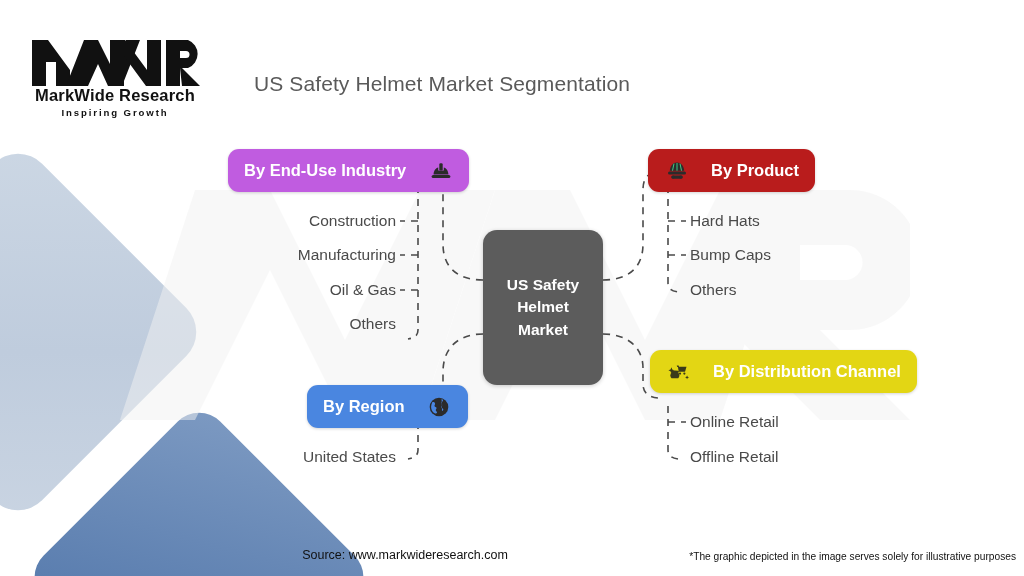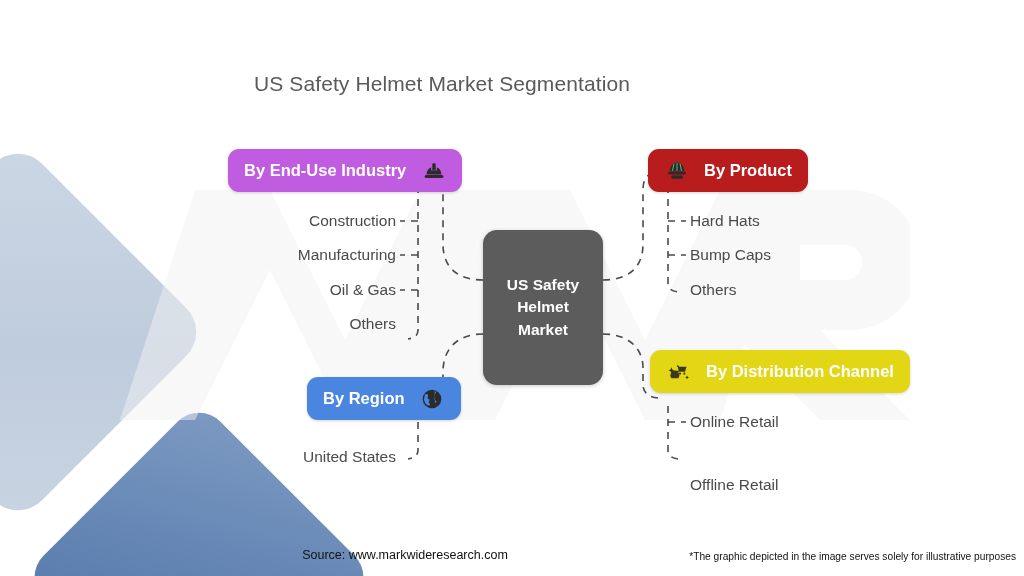--- a/index.html
+++ b/index.html
@@ -45,29 +45,29 @@
   .title{
     position:absolute;left:0;top:72px;width:884px;text-align:center;
     font-size:21px;color:#5a5a5a;letter-spacing:.1px;
   }
 
   
   #links{position:absolute;left:0;top:0;width:1024px;height:576px;}
 
   
   .node{
-    position:absolute;display:flex;align-items:center;gap:15px;
+    position:absolute;display:flex;align-items:center;gap:22px;
     border-radius:11px;padding:0 16px;height:43px;
     color:#fff;font-size:16.5px;font-weight:bold;white-space:nowrap;
     box-shadow:0 1px 3px rgba(0,0,0,.17);
   }
   .node .ico{display:flex;align-items:center;justify-content:center;width:25px;height:25px;flex:0 0 auto;}
   #node-industry{left:228px;top:149px;background:#c05ce0;}
   #node-product{left:648px;top:149px;background:#b91c1c;}
-  #node-region{left:307px;top:377px;background:#4a86e0;}
+  #node-region{left:307px;top:385px;background:#4a86e0;}
   #node-channel{left:650px;top:350px;background:#e3d614;}
 
   .center-node{
     position:absolute;left:483px;top:230px;width:120px;height:155px;
     background:#5c5c5c;border-radius:14px;
     display:flex;align-items:center;justify-content:center;
     color:#fff;font-size:15.5px;font-weight:bold;line-height:1.45;
     text-align:center;box-shadow:0 1px 4px rgba(0,0,0,.2);
   }
 
@@ -97,20 +97,32 @@
   <div class="deco deco-sq-dark"></div>
 
   <svg class="watermark" viewBox="0 0 790 230">
     <g fill="#f2f2f2">
       <path d="M0 230 L75 0 L150 0 L225 150 L300 0 L375 0 L300 230 L225 230 L150 80 L75 230 Z"></path>
       <path d="M300 230 L375 0 L450 0 L525 150 L600 0 L675 0 L600 230 L525 230 L450 80 L375 230 Z"></path>
       <path d="M610 0 L730 0 A70 70 0 0 1 730 140 L700 140 L790 230 L700 230 L610 140 Z M680 55 L680 90 L725 90 A17 17 0 0 0 725 55 Z"></path>
     </g>
   </svg>
 
+  <div class="logo">
+    <svg class="logo-mark" width="178" height="52" viewBox="0 0 178 52">
+      <g fill="#111111">
+        <path d="M6 50 L6 4 L22 4 L44 34 L44 50 L30 50 L30 26 L20 26 L20 50 Z"></path>
+        <path d="M40 50 L58 4 L72 4 L86 32 L100 4 L114 4 L96 50 L82 50 L72 28 L62 50 Z"></path>
+        <path d="M84 50 L84 4 L99 4 L121 34 L121 4 L135 4 L135 50 L120 50 L98 20 L98 50 Z"></path>
+        <path d="M140 50 L140 4 L162 4 A15 15 0 0 1 162 32 L156 32 L174 50 L156 50 L154 32 L154 50 Z M154 15 L154 22 L160 22 A3.5 3.5 0 0 0 160 15 Z"></path>
+      </g>
+    </svg>
+    <div class="logo-name">MarkWide Research</div>
+    <div class="logo-tag">Inspiring Growth</div>
+  </div>
 
   <div class="title">US Safety Helmet Market Segmentation</div>
 
   <svg id="links" viewBox="0 0 1024 576">
     <g fill="none" stroke="#4a4a4a" stroke-width="1.6" stroke-dasharray="7,6" stroke-linecap="butt">
 
       <path d="M483 280 C458 280 443 268 443 244 L443 190 C443 176 436 172 426 172"></path>
 
       <path d="M603 280 C628 280 643 268 643 244 L643 190 C643 176 650 172 660 172"></path>
 
@@ -211,20 +223,20 @@
   <div class="leaf right-align" style="left:396px;top:281px;">Oil &amp; Gas</div>
   <div class="leaf right-align" style="left:396px;top:315px;">Others</div>
 
   <div class="leaf" style="left:690px;top:212px;">Hard Hats</div>
   <div class="leaf" style="left:690px;top:246px;">Bump Caps</div>
   <div class="leaf" style="left:690px;top:281px;">Others</div>
 
   <div class="leaf right-align" style="left:396px;top:448px;">United States</div>
 
   <div class="leaf" style="left:690px;top:413px;">Online Retail</div>
-  <div class="leaf" style="left:690px;top:448px;margin-top:28px;">Offline Retail</div>
+  <div class="leaf" style="left:690px;top:448px;">Offline Retail</div>
 
   <div class="source">
     <span class="source-shift">Source: www.markwideresearch.com</span>
   </div>
   <div class="disclaimer">*The graphic depicted in the image serves solely for illustrative purposes</div>
 
 </div>
 
 </body></html>

